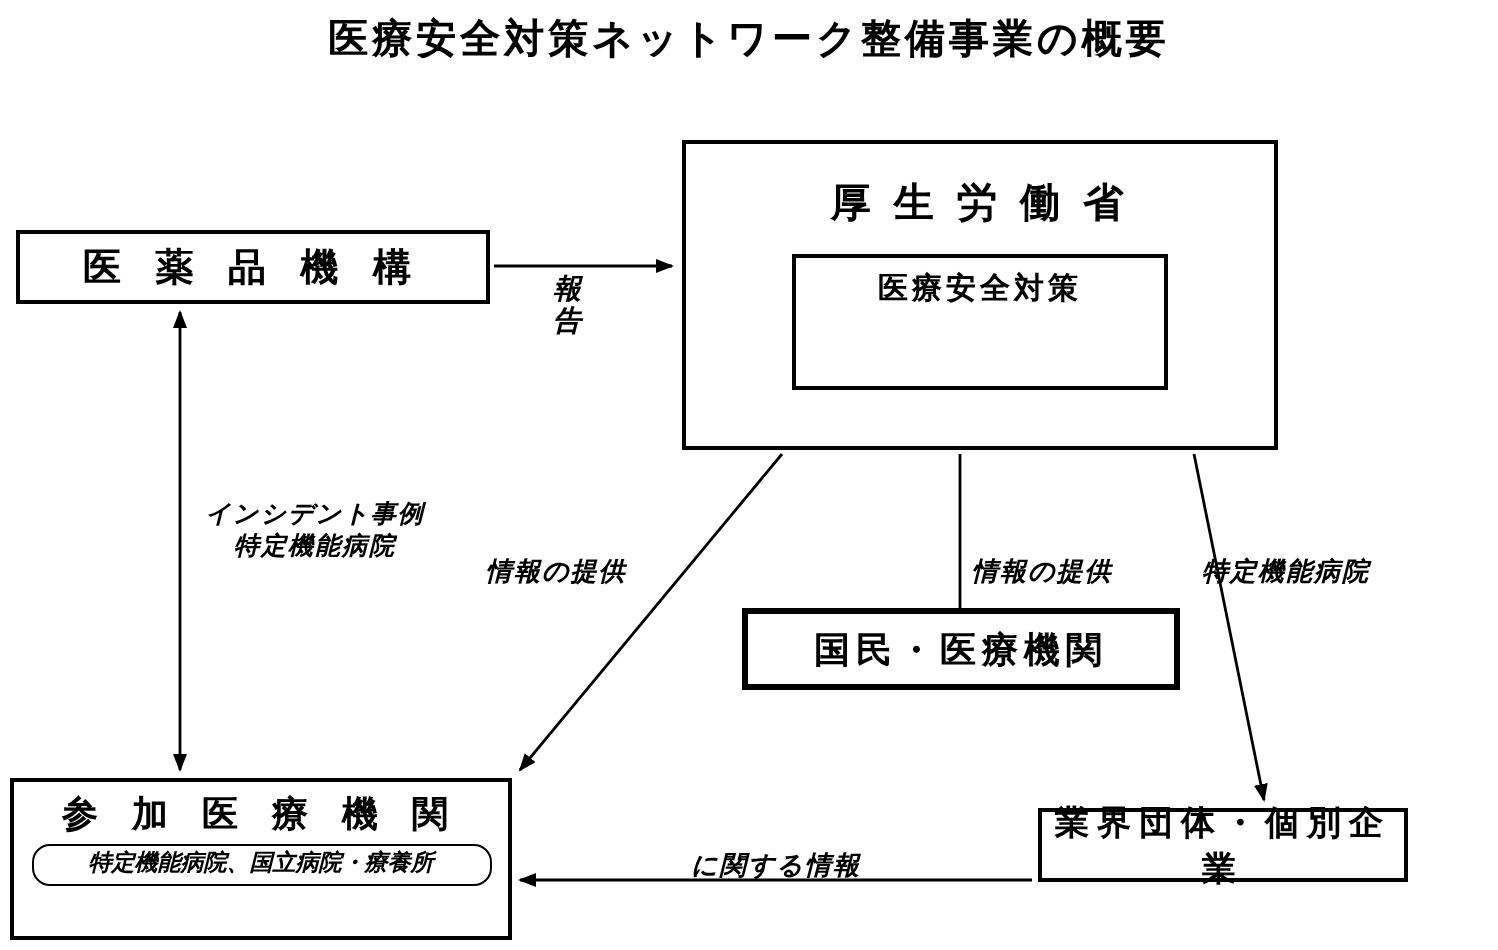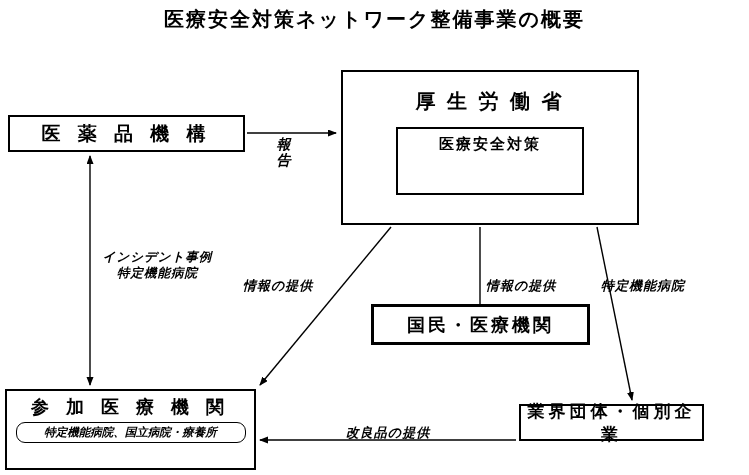--- a/index.html
+++ b/index.html
@@ -103,15 +103,15 @@
   <div class="arrow-label lbl-report">報告</div>
 
   <div class="arrow-label lbl-incident">
     <div>インシデント事例</div>
     <div>特定機能病院</div>
   </div>
 
   <div class="arrow-label lbl-info-left">情報の提供</div>
   <div class="arrow-label lbl-info-center">情報の提供</div>
   <div class="arrow-label lbl-product">特定機能病院</div>
-  <div class="arrow-label lbl-improved">改良品の提供</div>
+  <div class="arrow-label lbl-improved">に関する情報</div>
 
 </div>
 
 </body></html>

